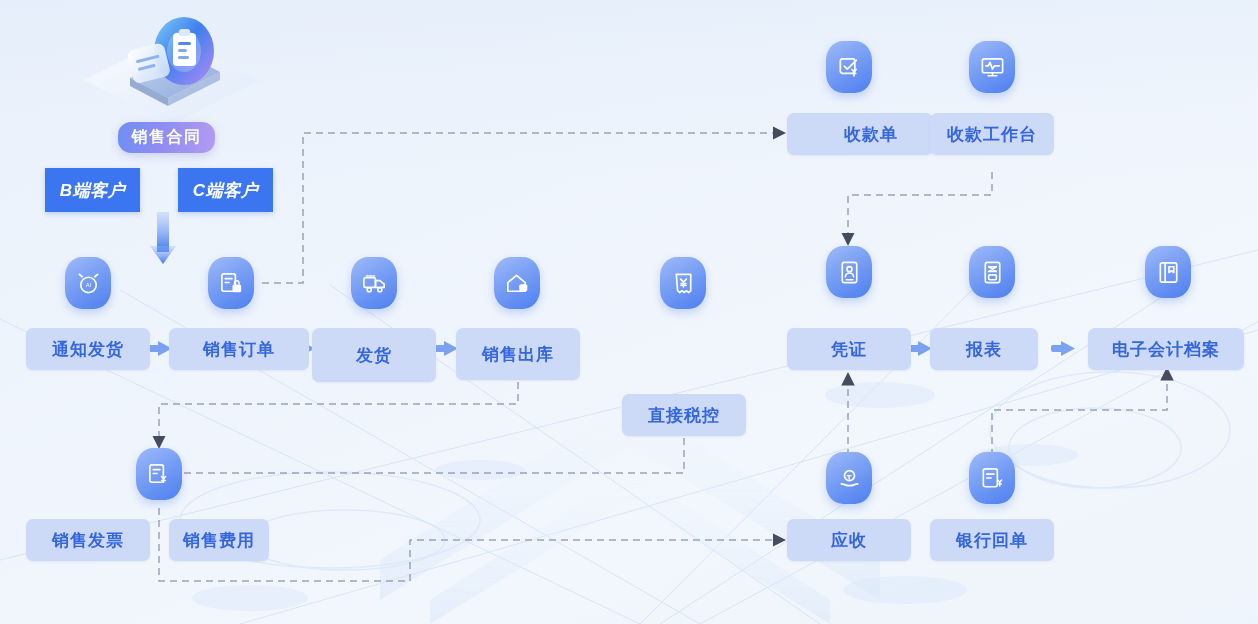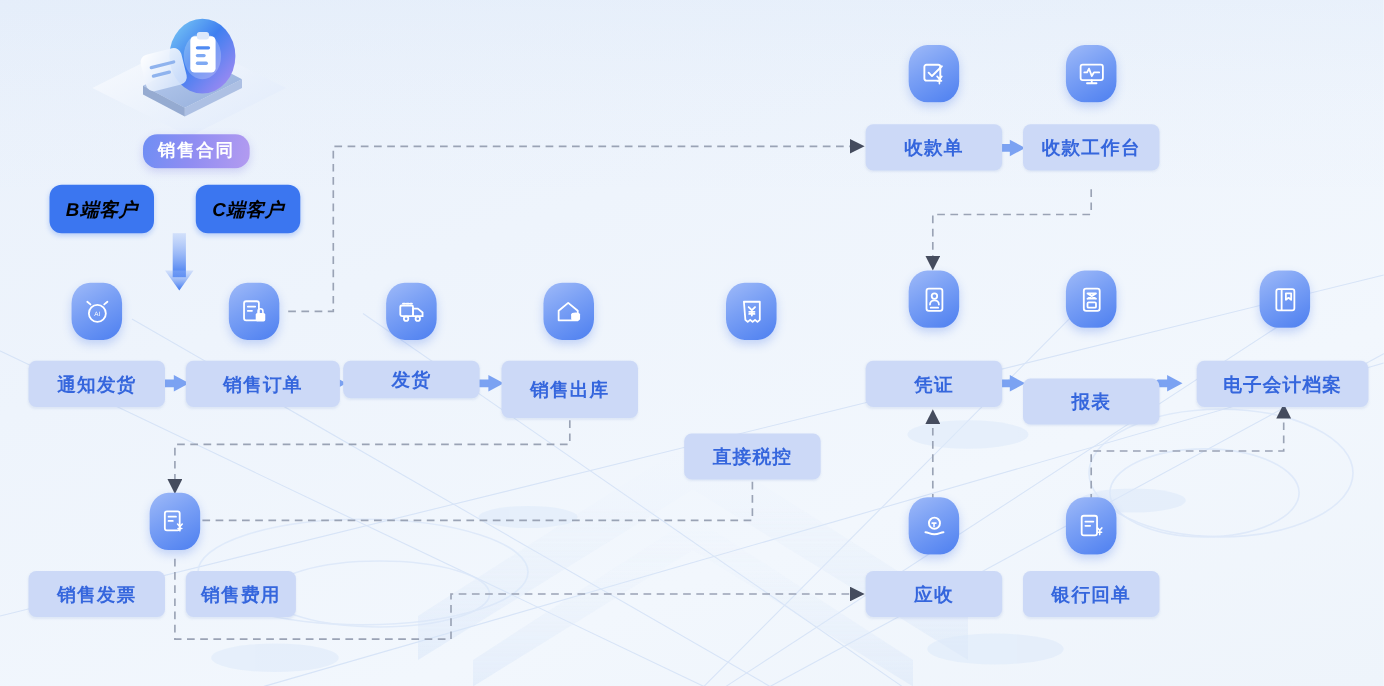--- a/index.html
+++ b/index.html
@@ -21,22 +21,22 @@
     color:#3566dd;
     font-size:17px;font-weight:bold;
     display:flex;align-items:center;justify-content:center;
     letter-spacing:1px;
     box-shadow:0 1px 2px rgba(110,140,200,.13);
   }
   
   .cbtn{
     position:absolute;
     background:#3b76f0;
-    border-radius:11px;
-    color:#000000;
+    border-radius:0;
+    color:#ffffff;
     font-size:17px;font-weight:bold;font-style:italic;
     display:flex;align-items:center;justify-content:center;
     letter-spacing:.5px;
     box-shadow:0 2px 5px rgba(59,118,240,.28);
   }
   
   .pill{
     position:absolute;
     background:linear-gradient(100deg,#6f8ef4 0%,#8f8df2 45%,#b39bf0 100%);
     border-radius:13px;
@@ -209,21 +209,21 @@
       </g>
 
       <rect x="95" y="25" width="23" height="33" rx="4" fill="#ffffff"></rect>
       <rect x="101" y="21" width="11" height="7" rx="2.5" fill="#dce8fb"></rect>
       <rect x="100" y="34" width="13" height="3" rx="1.5" fill="#4f8af2"></rect>
       <rect x="100" y="41" width="9" height="3" rx="1.5" fill="#7fa9f3"></rect>
       <rect x="100" y="48" width="11" height="3" rx="1.5" fill="#7fa9f3"></rect>
     </svg>
   </div>
 
-  <div class="pill" style="left:130px;top:122px;width:97px;height:31px;">
+  <div class="pill" style="left:118px;top:122px;width:97px;height:31px;">
     <span>销售合同</span>
   </div>
 
   <div class="cbtn" style="left:45px;top:168px;width:95px;height:44px;">
     <span>B端客户</span>
   </div>
   <div class="cbtn" style="left:178px;top:168px;width:95px;height:44px;">
     <span>C端客户</span>
   </div>
 
@@ -333,39 +333,39 @@
       <path d="M19.5 15.5 l2 2.3 l2-2.3 M21.5 17.8 v4 M19.7 19.6 h3.6" stroke-linecap="round" stroke-width="1.5"></path>
     </svg>
   </div>
 
   <div class="box" style="left:26px;top:328px;width:124px;height:42px;">
     <span>通知发货</span>
   </div>
   <div class="box" style="left:169px;top:328px;width:140px;height:42px;">
     <span>销售订单</span>
   </div>
-  <div class="box" style="left:312px;top:328px;width:124px;height:34px;text-align:right;">
+  <div class="box" style="left:312px;top:328px;width:124px;height:54px;text-align:right;">
     <span>发货</span>
   </div>
   <div class="box" style="left:456px;top:328px;width:124px;height:52px;">
     <span>销售出库</span>
   </div>
   <div class="box" style="left:622px;top:394px;width:124px;height:42px;">
     <span>直接税控</span>
   </div>
-  <div class="box" style="left:787px;top:113px;width:124px;height:42px;">
+  <div class="box" style="left:787px;top:113px;width:124px;height:42px;padding-left:22px;">
     <span>收款单</span>
   </div>
   <div class="box" style="left:930px;top:113px;width:124px;height:42px;">
     <span>收款工作台</span>
   </div>
   <div class="box" style="left:787px;top:328px;width:124px;height:42px;">
     <span>凭证</span>
   </div>
-  <div class="box" style="left:930px;top:328px;width:124px;height:42px;margin-top:16px;">
+  <div class="box" style="left:930px;top:328px;width:108px;height:42px;">
     <span>报表</span>
   </div>
   <div class="box" style="left:1088px;top:328px;width:156px;height:42px;">
     <span>电子会计档案</span>
   </div>
   <div class="box" style="left:26px;top:519px;width:124px;height:42px;">
     <span>销售发票</span>
   </div>
   <div class="box" style="left:169px;top:519px;width:100px;height:42px;">
     <span>销售费用</span>

